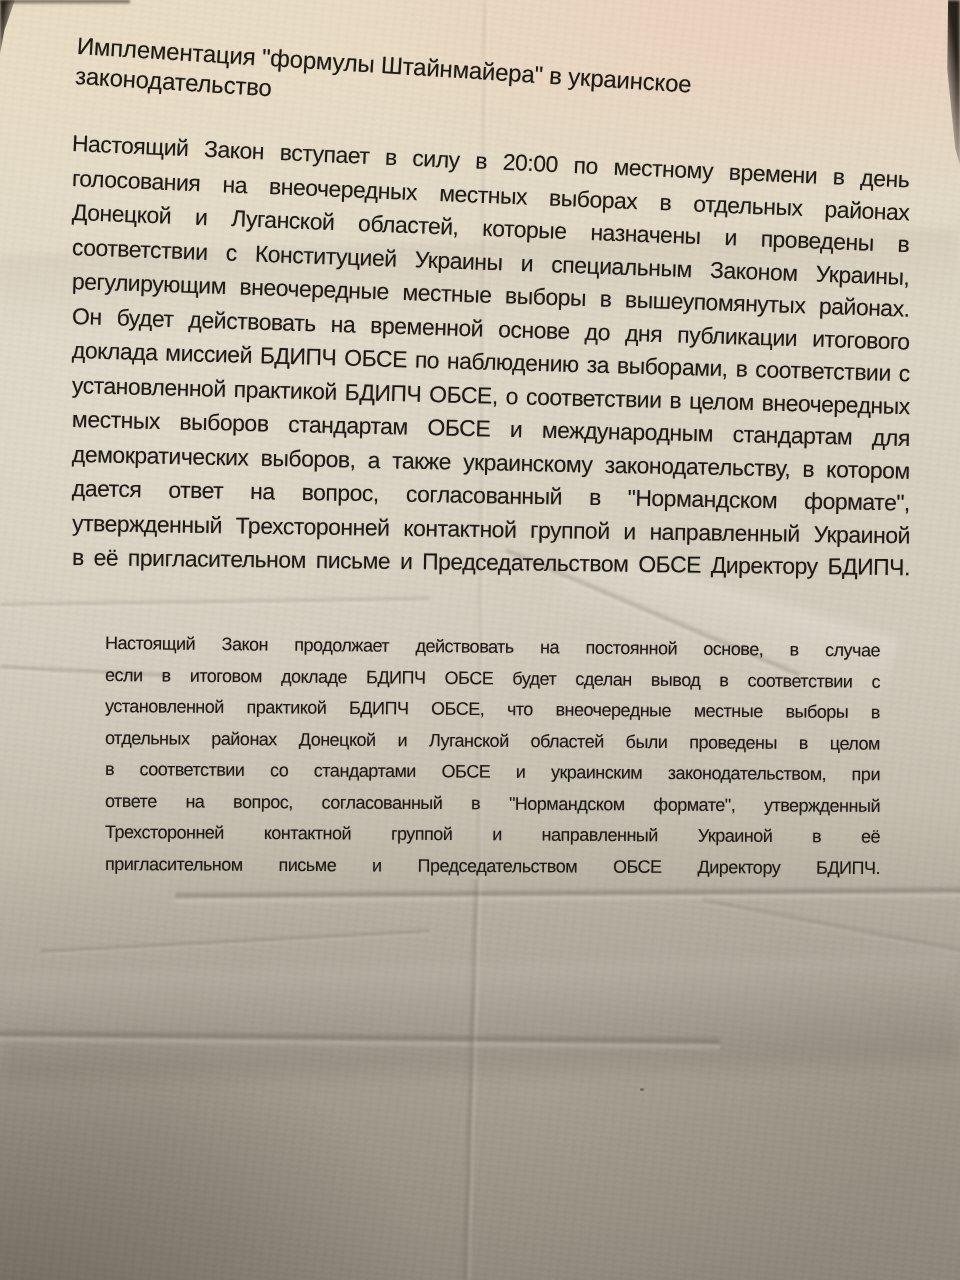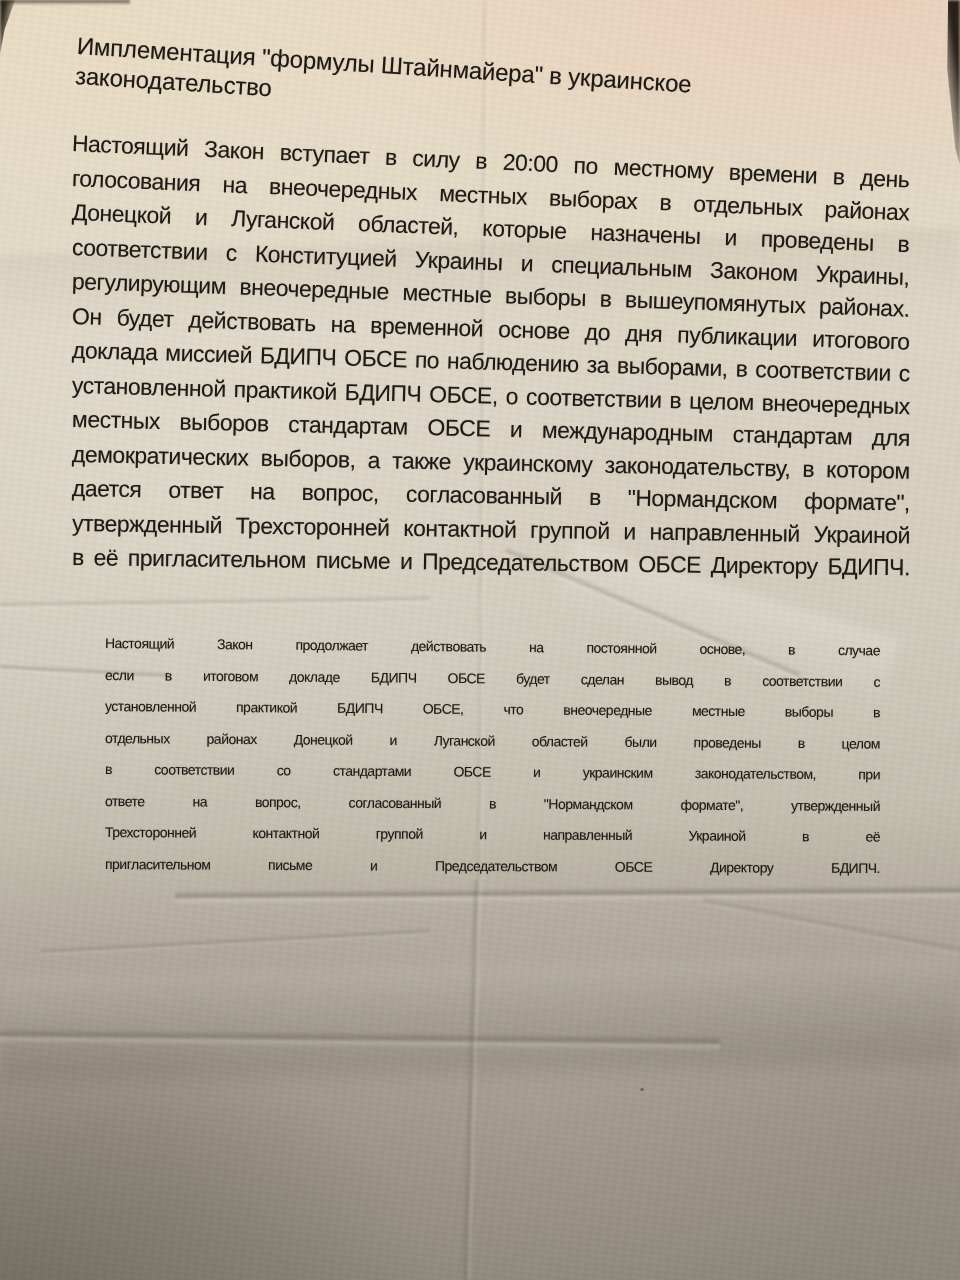--- a/index.html
+++ b/index.html
@@ -68,21 +68,21 @@
   .edge-tr{right:0;top:0;width:17px;height:165px;
     background:linear-gradient(262deg,#27211b 28%,rgba(39,33,27,0) 78%);
     clip-path:polygon(30% 0,100% 0,100% 100%,72% 90%,25% 42%);filter:blur(1.5px);}
   
   .title{position:absolute;left:78px;top:31px;width:812px;
     font-size:24px;line-height:30px;letter-spacing:-0.2px;color:#1d1914;
     transform:rotate(3.6deg);transform-origin:0 0;
     text-shadow:0 0 1px rgba(30,25,18,0.40);}
   .para{position:absolute;color:#1d1914;text-shadow:0 0 1px rgba(30,25,18,0.38);}
   .p1{left:72px;top:126px;width:838px;font-size:23px;}
-  .p2{left:105px;top:628px;width:775px;font-size:14px;}
+  .p2{left:105px;top:628px;width:775px;font-size:18px;}
   .line{text-align:justify;text-align-last:justify;letter-spacing:-0.5px;word-spacing:-1px;
     transform-origin:0 50%;}
   .p1 .line{height:34.5px;line-height:34.5px;}
   .p2 .line{height:31.5px;line-height:31.5px;}
 </style>
 </head>
 <body>
 
 <div class="photo">
   <div class="paper"></div>

